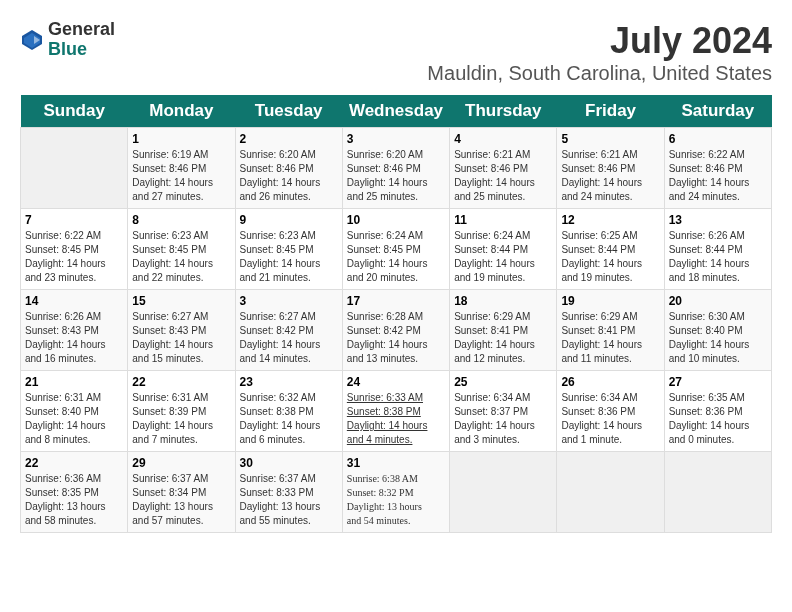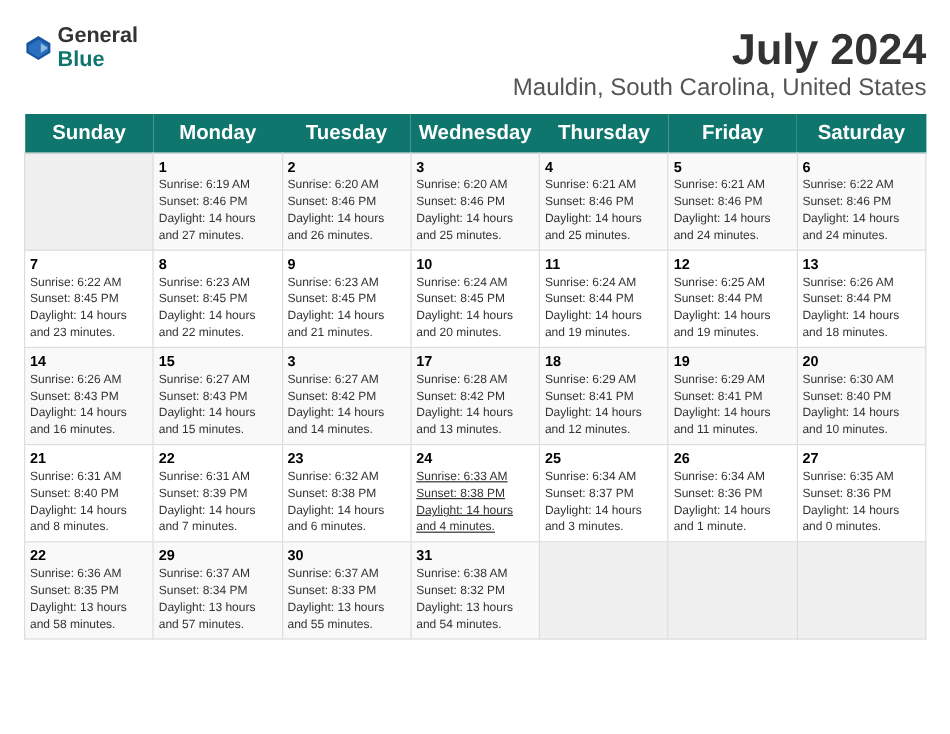--- a/index.html
+++ b/index.html
@@ -342,21 +342,21 @@
         </td>
         <td>
           <span class="day-number">30</span>
           <div class="day-info" style="white-space: pre-line;">Sunrise: 6:37 AM
 Sunset: 8:33 PM
 Daylight: 13 hours
 and 55 minutes.</div>
         </td>
         <td>
           <span class="day-number">31</span>
-          <div class="day-info" style="white-space: pre-line;">Sunrise: 6:38 AM
+          <div class="day-info" style="white-space: pre-line; font-family: Liberation Serif, serif;">Sunrise: 6:38 AM
 Sunset: 8:32 PM
 Daylight: 13 hours
 and 54 minutes.</div>
         </td>
         <td class="empty-cell"></td>
         <td class="empty-cell"></td>
         <td class="empty-cell"></td>
       </tr>
     </tbody>
 </table>

